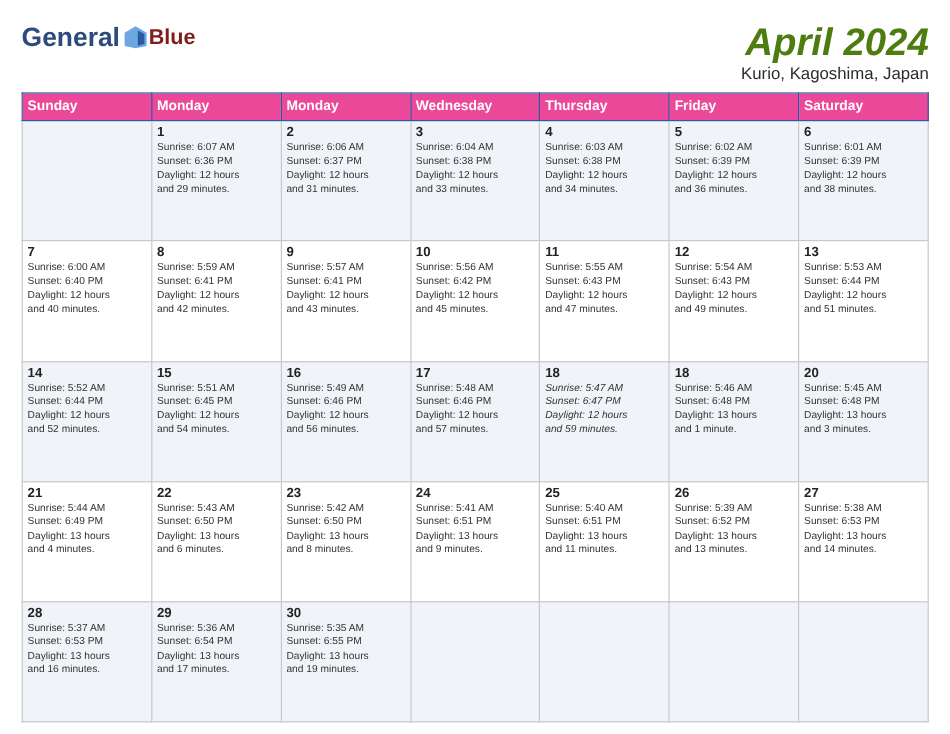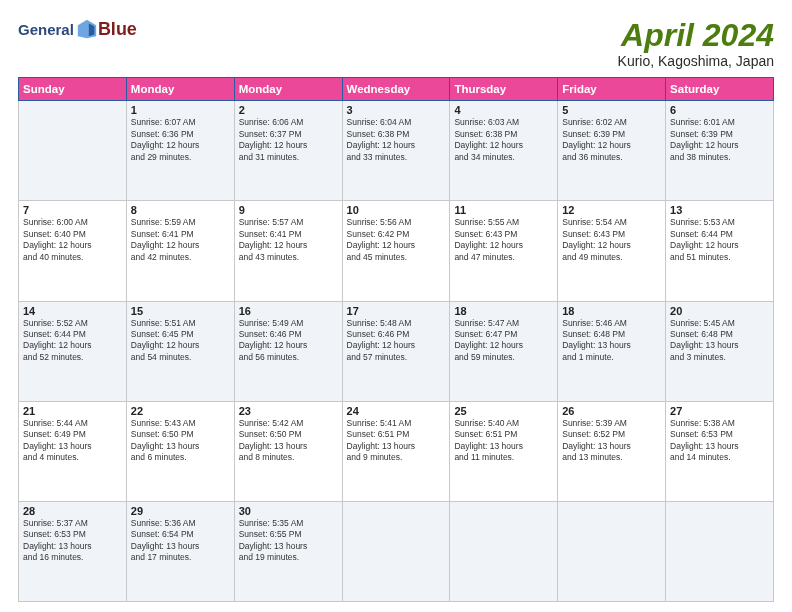--- a/index.html
+++ b/index.html
@@ -26,21 +26,21 @@
     .logo {
       display: flex;
       flex-direction: column;
       align-items: flex-start;
     }
     .logo-text {
       display: flex;
       align-items: center;
     }
     .logo-general {
-      font-size: 15px;
+      font-size: 22px;
       font-weight: bold;
       color: #2c4a7c;
     }
     .logo-blue {
       font-size: 18px;
       font-weight: bold;
       color: #7f1d1d;
     }
     .logo-icon {
       width: 22px;
@@ -260,21 +260,21 @@
           </td>
           <td>
             <span class="day-num">17</span>
             <div class="day-info" style="white-space: pre-line;">Sunrise: 5:48 AM
 Sunset: 6:46 PM
 Daylight: 12 hours
 and 57 minutes.</div>
           </td>
           <td>
             <span class="day-num">18</span>
-            <div class="day-info" style="white-space: pre-line;">Sunrise: 5:47 AM
+            <div class="day-info" style="white-space: pre-line; font-style: italic;">Sunrise: 5:47 AM
 Sunset: 6:47 PM
 Daylight: 12 hours
 and 59 minutes.</div>
           </td>
           <td>
             <span class="day-num">18</span>
             <div class="day-info" style="white-space: pre-line;">Sunrise: 5:46 AM
 Sunset: 6:48 PM
 Daylight: 13 hours
 and 1 minute.</div>

